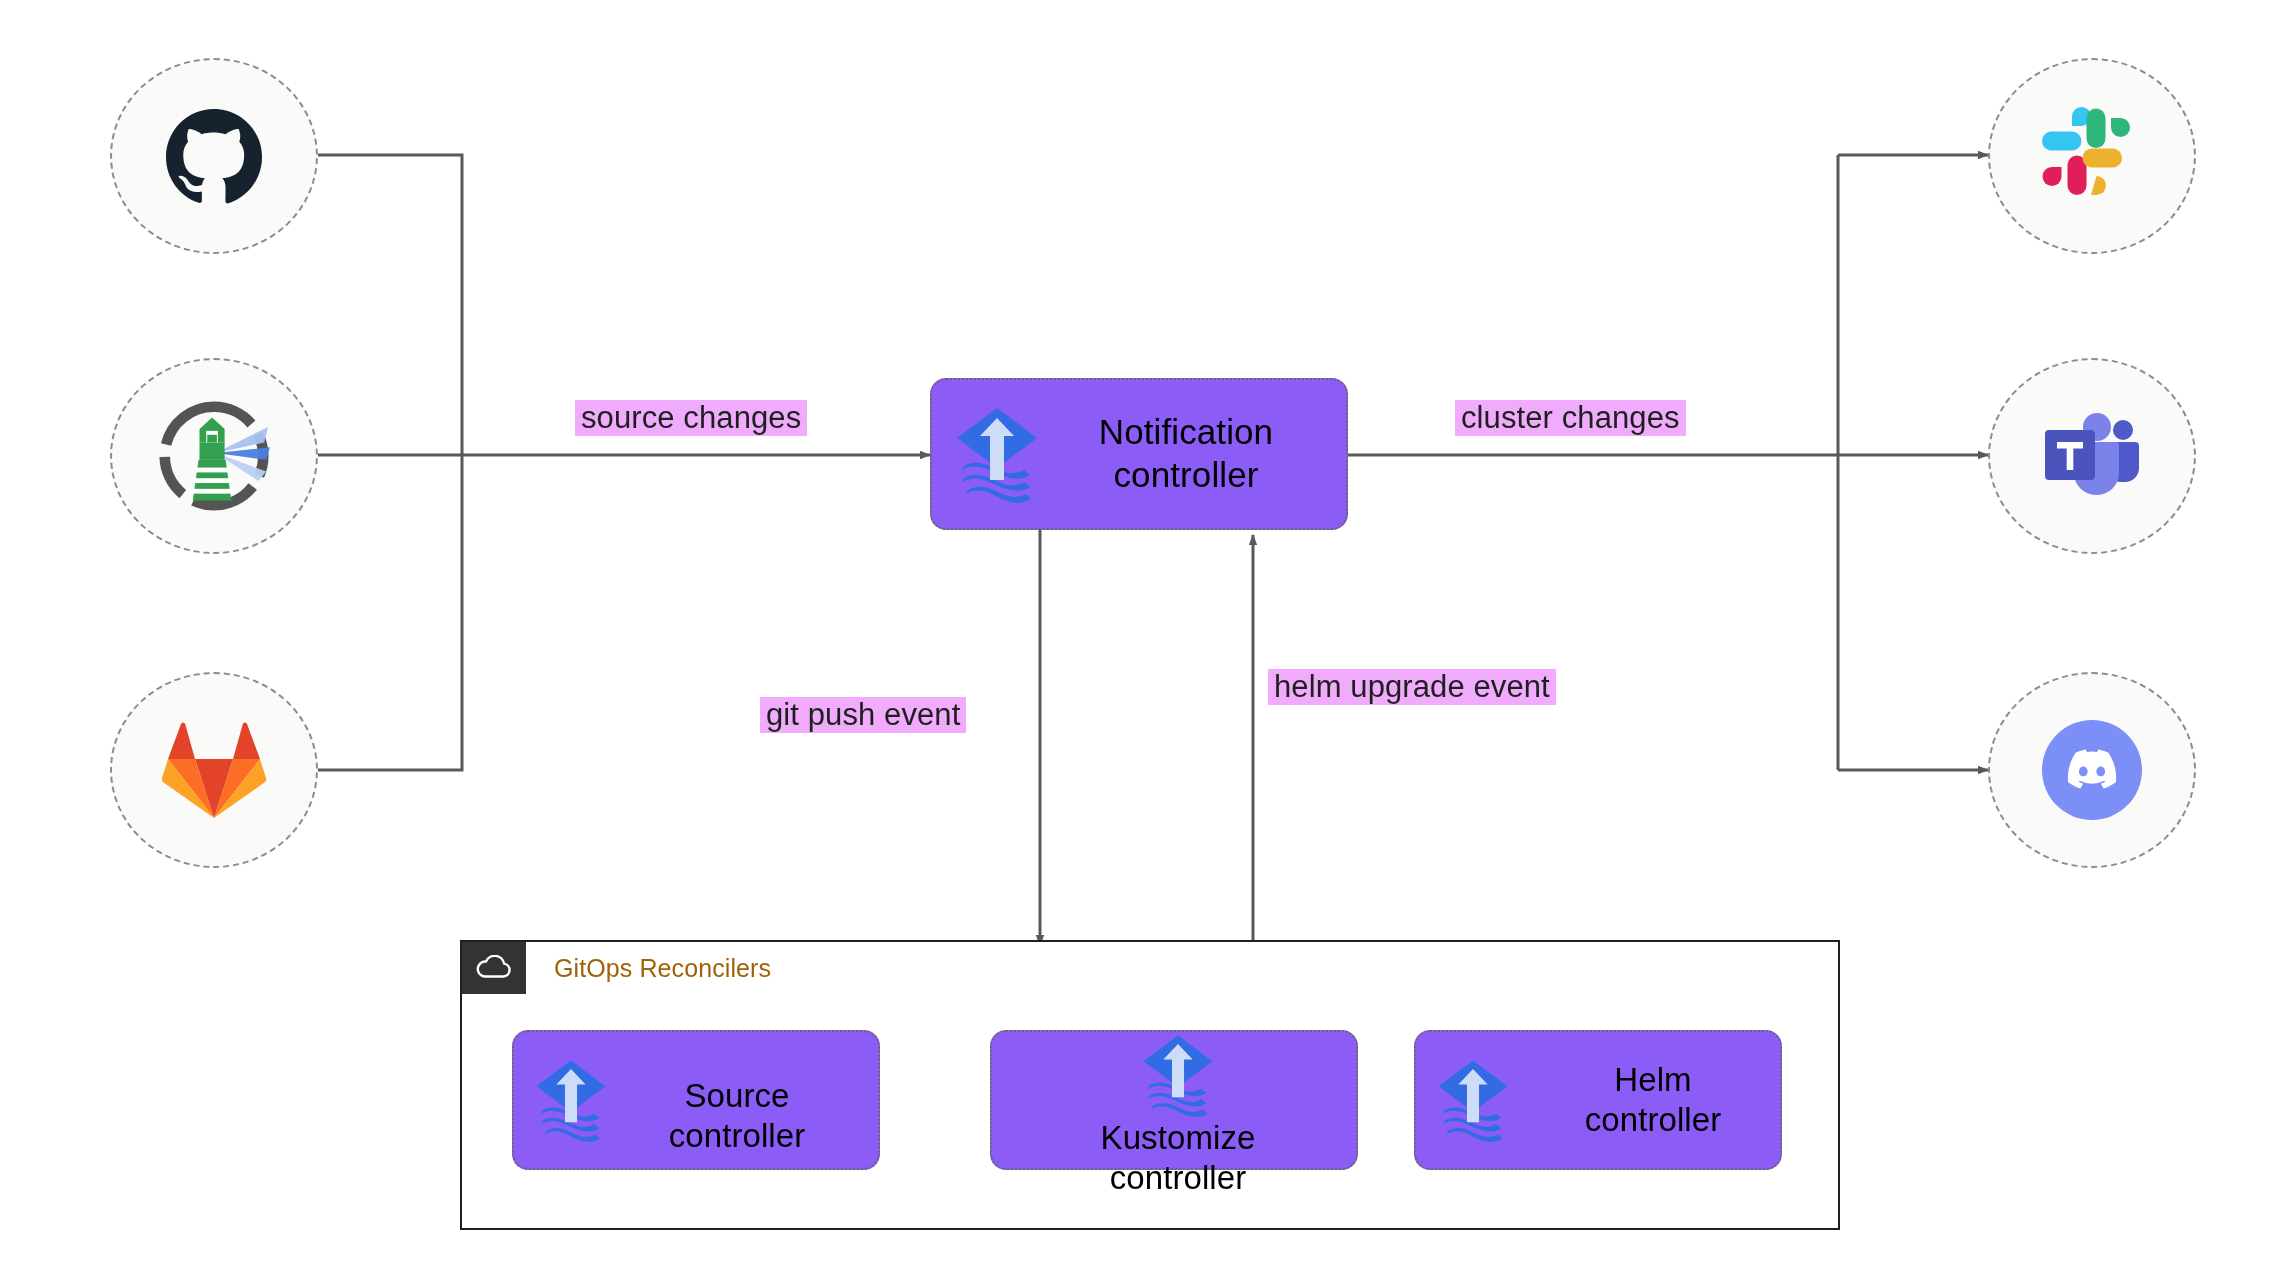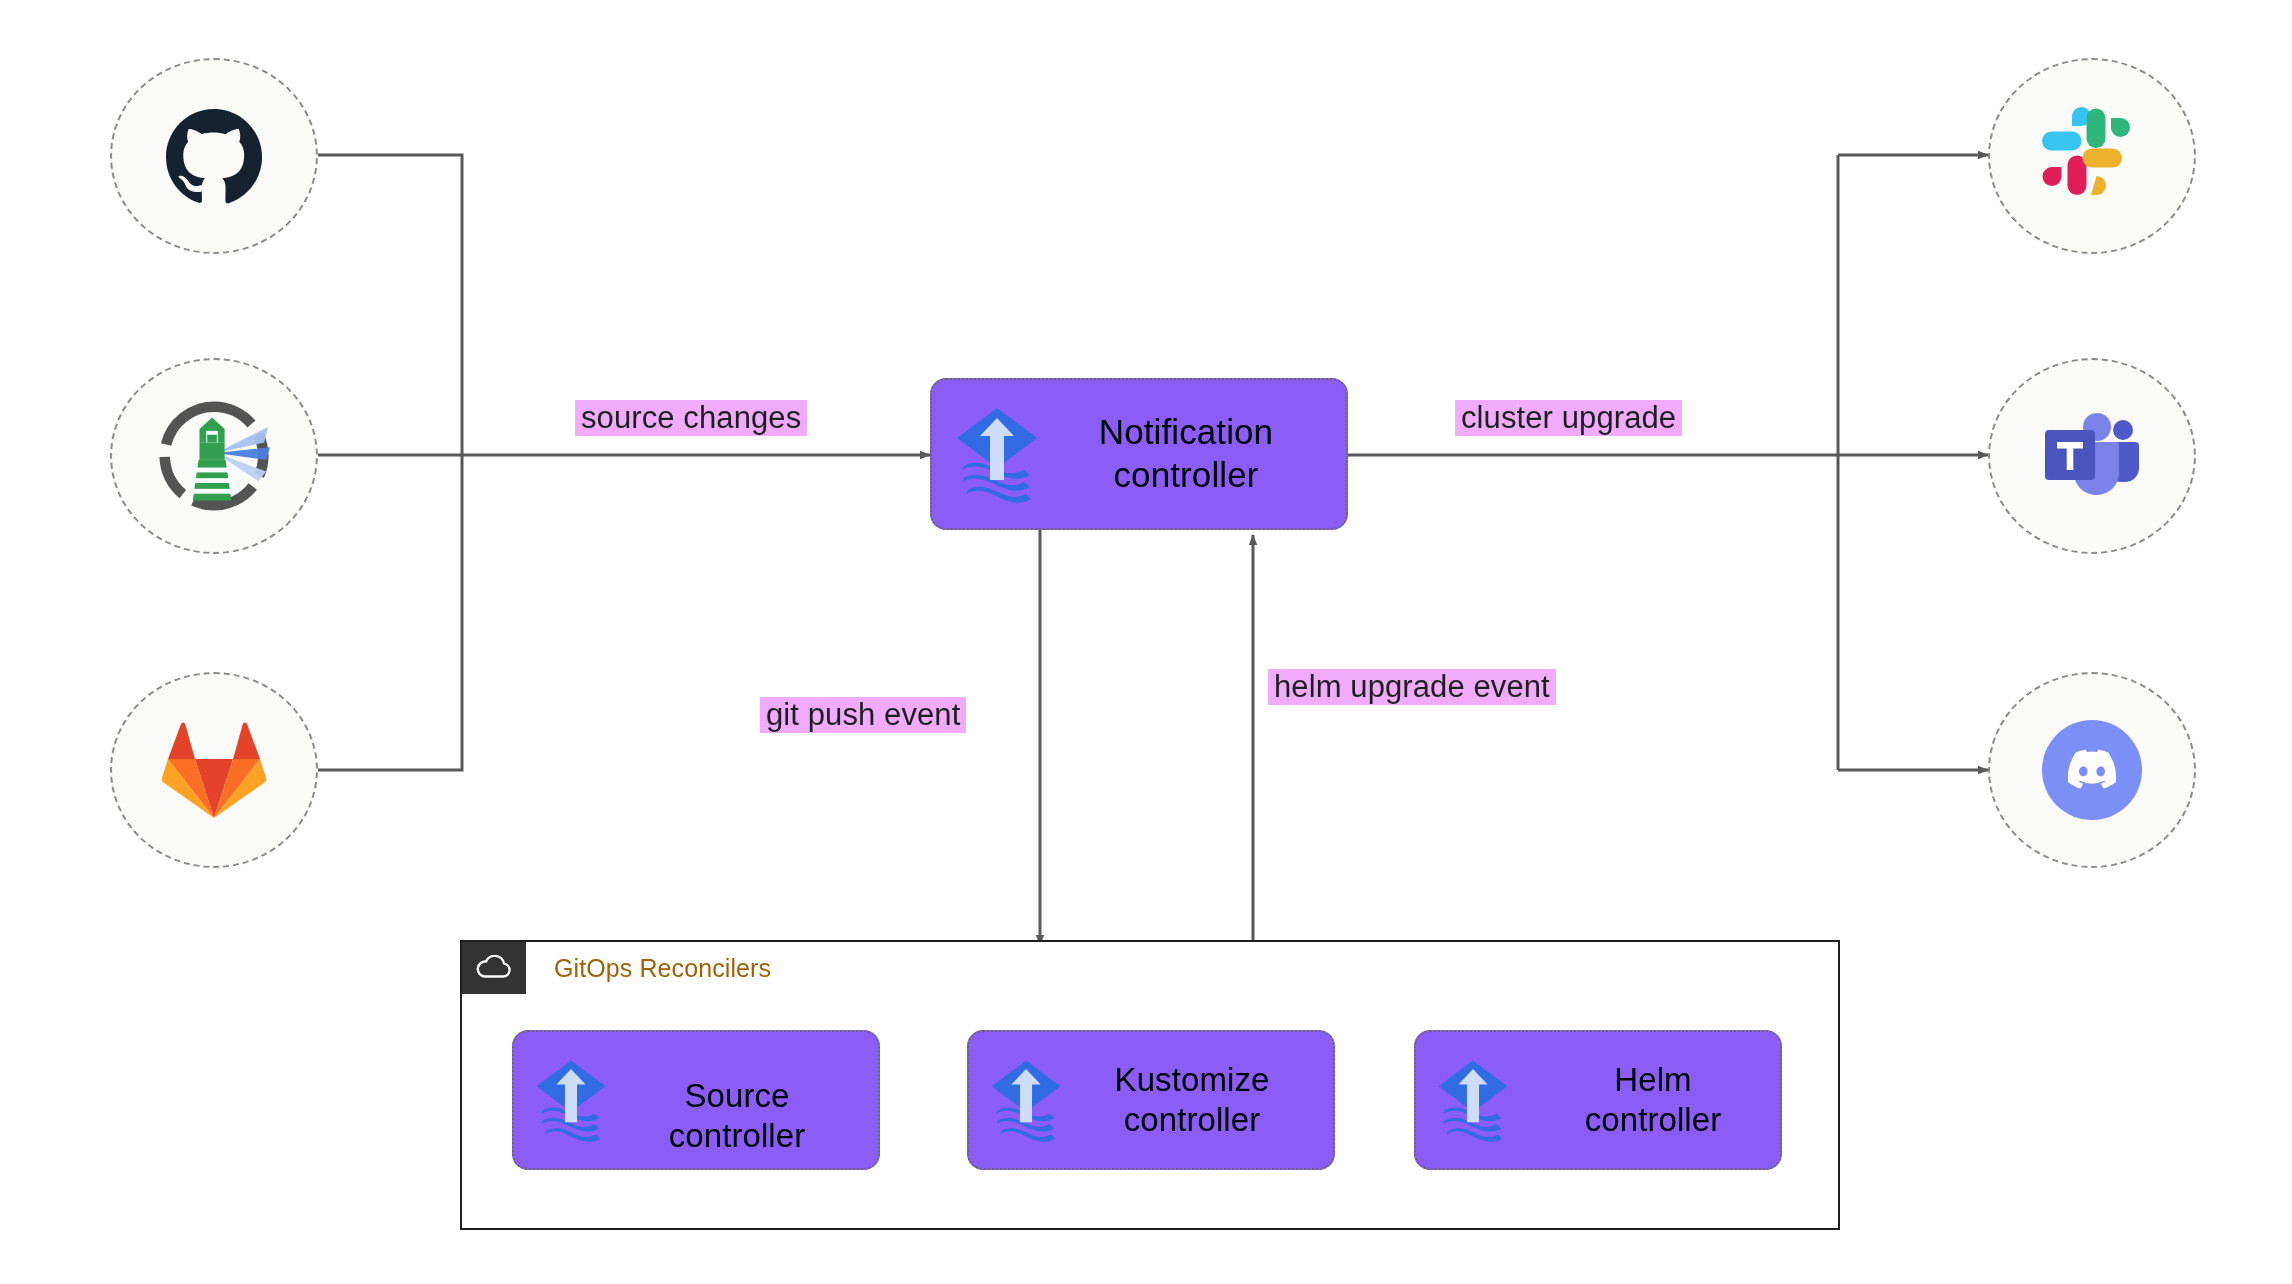--- a/index.html
+++ b/index.html
@@ -171,21 +171,21 @@
         </g>
         <path fill="#cddcf7" d="M43 14 L60 32 H50 V76 H36 V32 H26 Z"></path>
       </svg>
     </span>
     <span class="ctrl-label" style="font-size:35px;">Notification
 controller</span>
   </div>
 
   <div class="edge-label" style="left:575px;top:400px;">source changes</div>
 
-  <div class="edge-label" style="left:1455px;top:400px;">cluster upgrade</div>
+  <div class="edge-label" style="left:1455px;top:400px;">cluster changes</div>
 
   <div class="edge-label" style="left:760px;top:697px;">git push event</div>
 
   <div class="edge-label" style="left:1268px;top:669px;">helm upgrade event</div>
 
   <div class="group-box" style="left:460px;top:940px;width:1380px;height:290px;">
     <div class="group-tab">
       <svg width="38" height="26" viewBox="0 0 38 26">
         <path fill="none" stroke="#ffffff" stroke-width="2.4" stroke-linejoin="round" d="M9.5 21.5h19a6.5 6.5 0 0 0 .6-12.9A9.5 9.5 0 0 0 11 6.6 7 7 0 0 0 9.5 21.5z"></path>
       </svg>
@@ -202,21 +202,21 @@
           <path d="M10 74c10-6 20-3 30 2s20 8 30 2l6 5c-12 7-24 3-36-3s-22-8-32-2z"></path>
           <path d="M14 86c10-6 20-3 30 2s18 7 28 2l5 5c-12 7-24 3-35-3s-20-8-30-2z"></path>
         </g>
         <path fill="#cddcf7" d="M43 14 L60 32 H50 V76 H36 V32 H26 Z"></path>
       </svg>
     </span>
     <span class="ctrl-label" style="font-size:33px;margin-top:32px;">Source
 controller</span>
   </div>
 
-  <div class="ctrl-card" style="left:967px;top:1030px;width:368px;height:140px;padding:0 12px 0 20px;">
+  <div class="ctrl-card" style="left:990px;top:1030px;width:368px;height:140px;padding:0 12px 0 20px;flex-direction:column;">
     <span class="ctrl-icon">
       <svg width="74" height="86" viewBox="0 0 86 100">
         <path fill="#326ce5" d="M43 4 L83 34 L43 64 L3 34 Z"></path>
         <g fill="#326ce5">
           <path d="M10 62c10-6 20-3 30 2s20 8 30 2l6 5c-12 7-24 3-36-3s-22-8-32-2z"></path>
           <path d="M10 74c10-6 20-3 30 2s20 8 30 2l6 5c-12 7-24 3-36-3s-22-8-32-2z"></path>
           <path d="M14 86c10-6 20-3 30 2s18 7 28 2l5 5c-12 7-24 3-35-3s-20-8-30-2z"></path>
         </g>
         <path fill="#cddcf7" d="M43 14 L60 32 H50 V76 H36 V32 H26 Z"></path>
       </svg>

